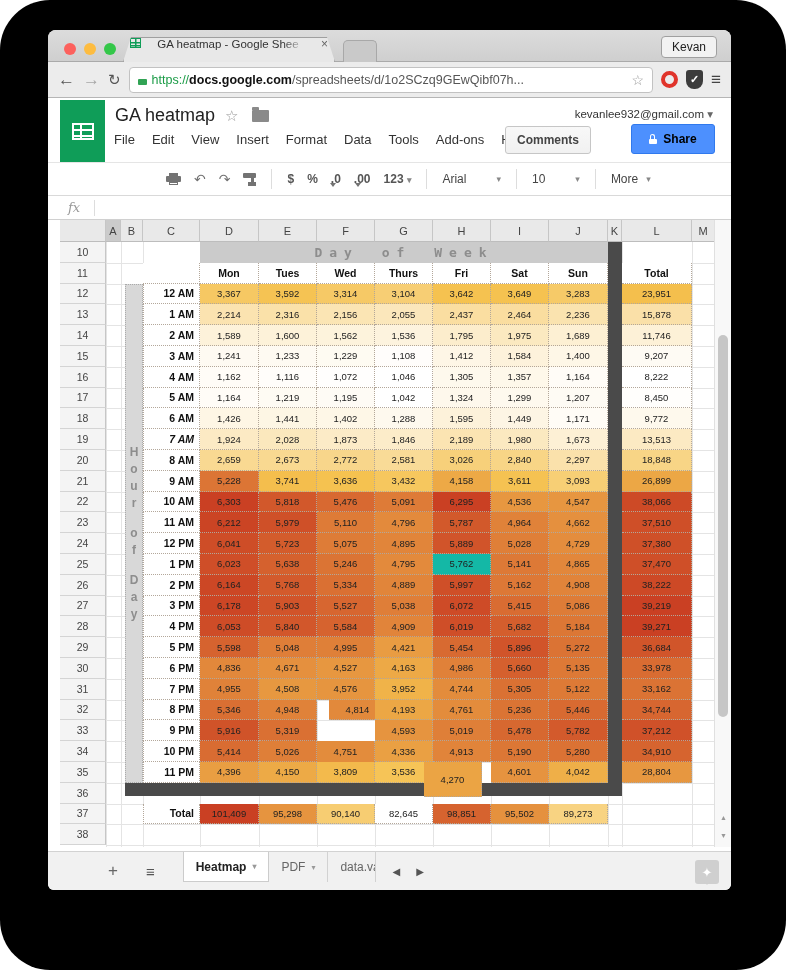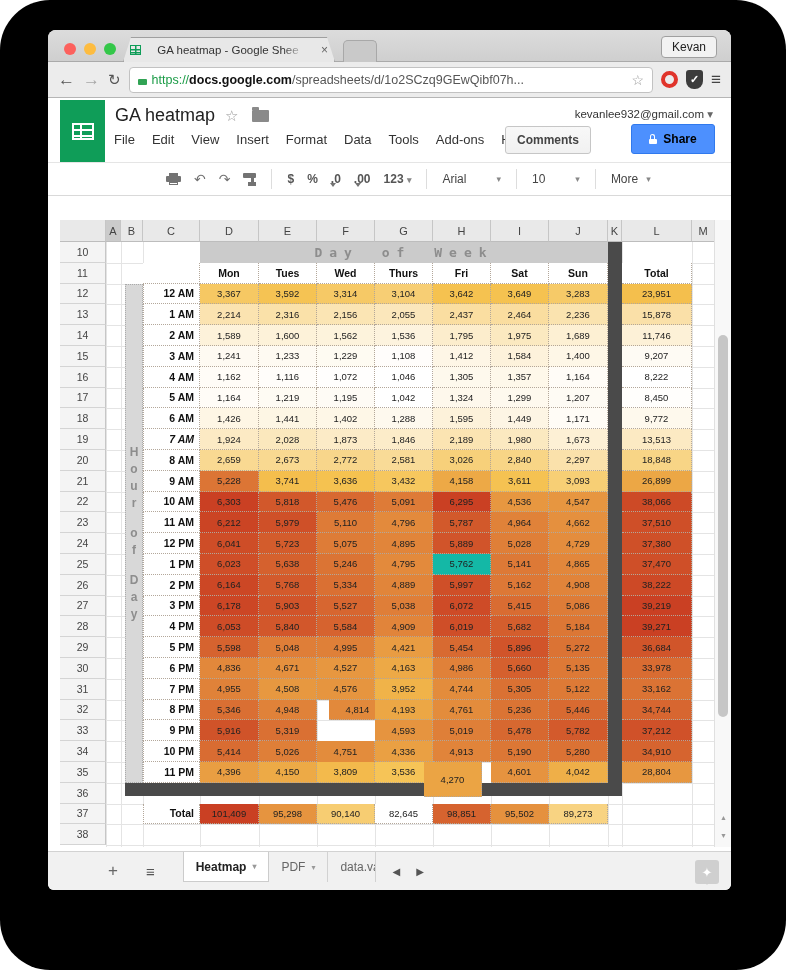--- a/index.html
+++ b/index.html
@@ -6,21 +6,21 @@
   *{box-sizing:border-box;font-family:"Liberation Sans",sans-serif;}
   .frame{position:relative;width:786px;height:970px;background:#000;border-radius:50px;overflow:hidden;}
   .window{position:absolute;left:48px;top:30px;width:683px;height:860px;background:#fff;
     border-radius:8px 8px 6px 6px;overflow:hidden;box-shadow:0 0 0 1px rgba(0,0,0,.55);}
   
   .titlebar{position:absolute;left:0;top:0;width:100%;height:32px;background:linear-gradient(#dcdcdc,#cfcfcf);border-bottom:1px solid #aaa;}
   .lights{position:absolute;left:16px;top:13px;display:flex;gap:8px;}
   .light{width:12px;height:12px;border-radius:50%;}
   .light.red{background:#fc615d;}.light.yellow{background:#fdbc40;}.light.green{background:#34c749;}
   .tab{position:absolute;left:75px;top:7px;width:212px;height:25px;background:#e8e8e8;border:1px solid #9f9f9f;border-bottom:none;
-    border-radius:6px 6px 0 0;display:flex;align-items:center;padding:0 6px;gap:16px;
+    border-radius:6px 6px 0 0;display:flex;padding:0 6px;gap:16px;
     clip-path:polygon(0 100%,8px 0,calc(100% - 8px) 0,100% 100%);}
   .tabtitle{font-size:11.5px;color:#333;white-space:nowrap;overflow:hidden;width:158px;
     -webkit-mask-image:linear-gradient(90deg,#000 85%,transparent);mask-image:linear-gradient(90deg,#000 85%,transparent);}
   .tabclose{font-size:12px;color:#666;margin-left:auto;line-height:1;}
   .tabstub{position:absolute;left:295px;top:10px;width:34px;height:22px;background:#c9c9c9;border:1px solid #a8a8a8;border-bottom:none;border-radius:5px 5px 0 0;}
   .profilebtn{position:absolute;right:14px;top:6px;height:22px;padding:0 10px;background:#f2f2f2;border:1px solid #9f9f9f;border-radius:4px;
     font-size:12px;color:#222;display:flex;align-items:center;}
   .urlrow{position:absolute;left:0;top:32px;width:100%;height:36px;background:#ececec;border-bottom:1px solid #b5b5b5;display:flex;align-items:center;padding:0 10px;gap:8px;}
   .navbtn{font-size:17px;color:#555;font-weight:bold;line-height:1;}
   .navbtn.dis{color:#a7a7a7;}
@@ -214,20 +214,24 @@
           <span>10</span>
           <span class="tbdrop">▾</span>
         </span>
       <div class="tbsep"></div>
       <span class="fontbox" style="gap:8px;">
           <span>More</span>
           <span class="tbdrop">▾</span>
         </span>
     </div>
 
+    <div class="fxbar">
+      <span class="fxlabel">fx</span>
+      <div class="fxdiv"></div>
+    </div>
 
     <div class="sheetwrap">
       <div class="corner"></div>
     <div class="colcell sel" style="left: 46px; top: 0px; width: 15px; height: 22px; position: absolute;">A</div>
         <div class="colcell" style="left: 61px; top: 0px; width: 22px; height: 22px; position: absolute;">B</div>
         <div class="colcell" style="left: 83px; top: 0px; width: 57px; height: 22px; position: absolute;">C</div>
         <div class="colcell" style="left: 140px; top: 0px; width: 59px; height: 22px; position: absolute;">D</div>
         <div class="colcell" style="left: 199px; top: 0px; width: 58px; height: 22px; position: absolute;">E</div>
         <div class="colcell" style="left: 257px; top: 0px; width: 58px; height: 22px; position: absolute;">F</div>
         <div class="colcell" style="left: 315px; top: 0px; width: 58px; height: 22px; position: absolute;">G</div>

